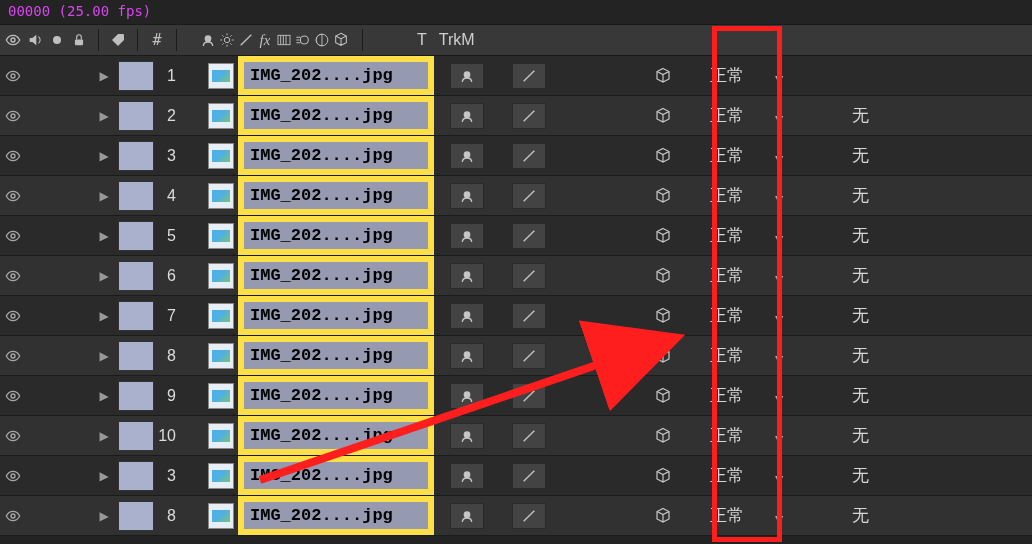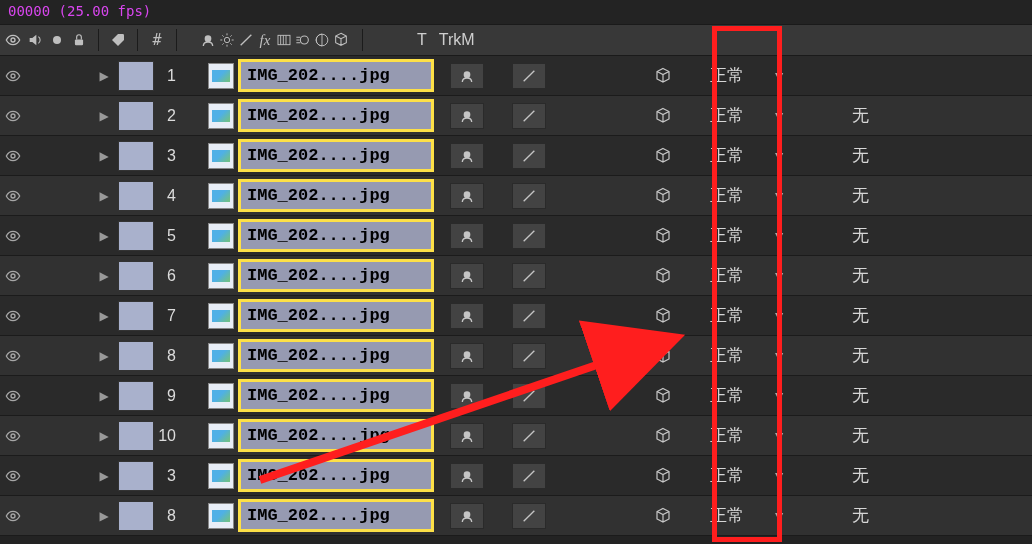--- a/index.html
+++ b/index.html
@@ -126,21 +126,21 @@
   .sourcename {
     width: 196px;
     min-width: 196px;
     margin-left: 4px;
     padding: 4px 6px;
     background: #969ab1;
     color: #000;
     font-family: "Courier New", monospace;
     font-weight: bold;
     font-size: 17px;
-    border: 3px solid #fde047;
+    border: 6px solid #fde047;
     white-space: nowrap;
     overflow: hidden;
   }
   .switches {
     display: flex;
     align-items: center;
     margin-left: 16px;
     gap: 0;
   }
   .switch-box {
@@ -157,21 +157,21 @@
   .threed {
     width: 30px;
     display: flex;
     align-items: center;
     justify-content: center;
   }
   .mode-dd {
     width: 84px;
     margin-left: 28px;
     display: flex;
-    align-items: center;
+    align-items: flex-end;
     justify-content: space-between;
     font-size: 17px;
     color: #d6d6d6;
     padding: 2px 4px;
     cursor: pointer;
   }
   .tmat-dd {
     width: 44px;
     margin-left: 58px;
     display: flex;

